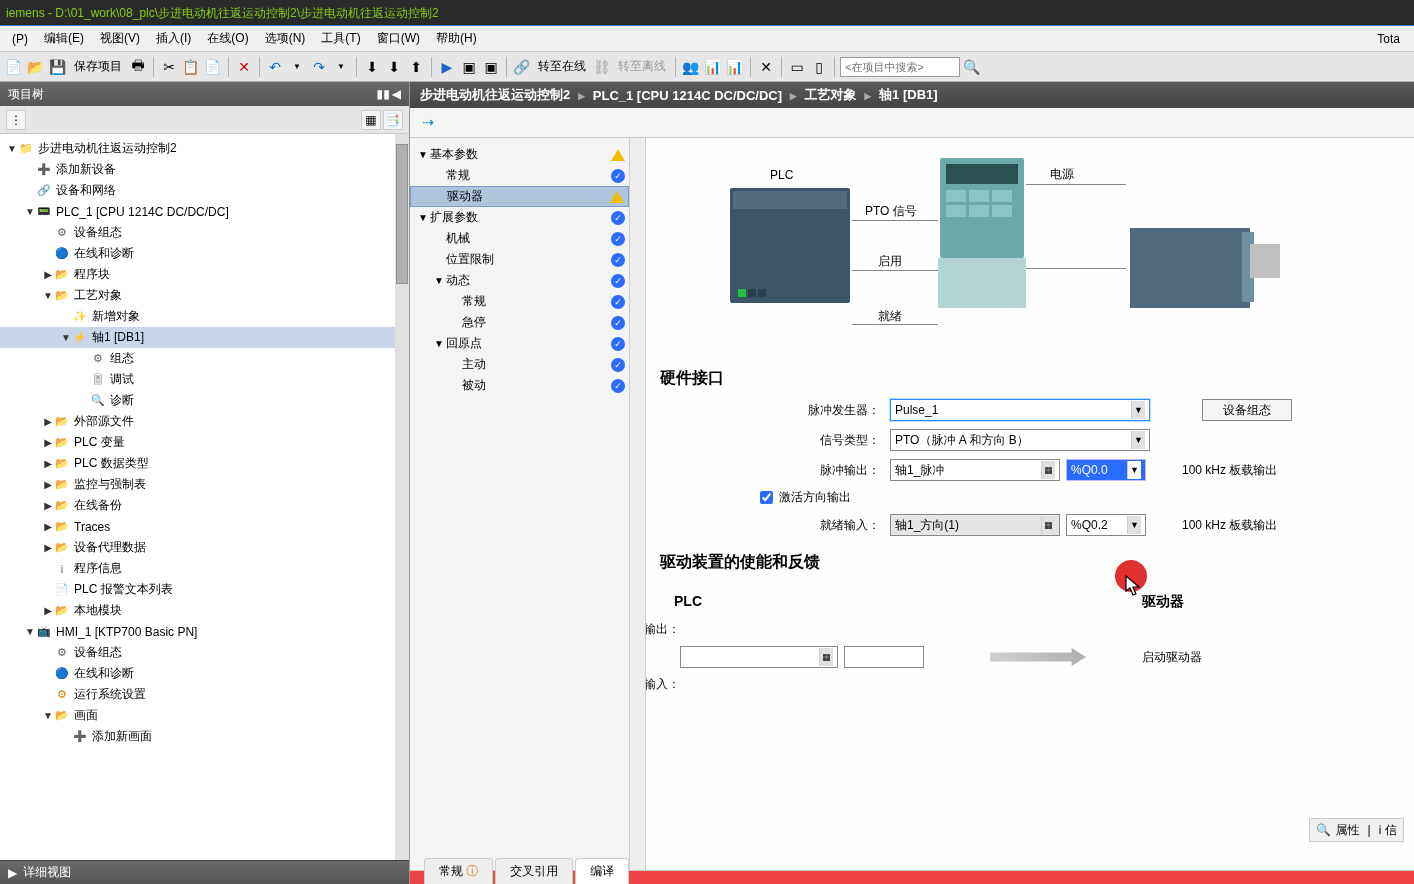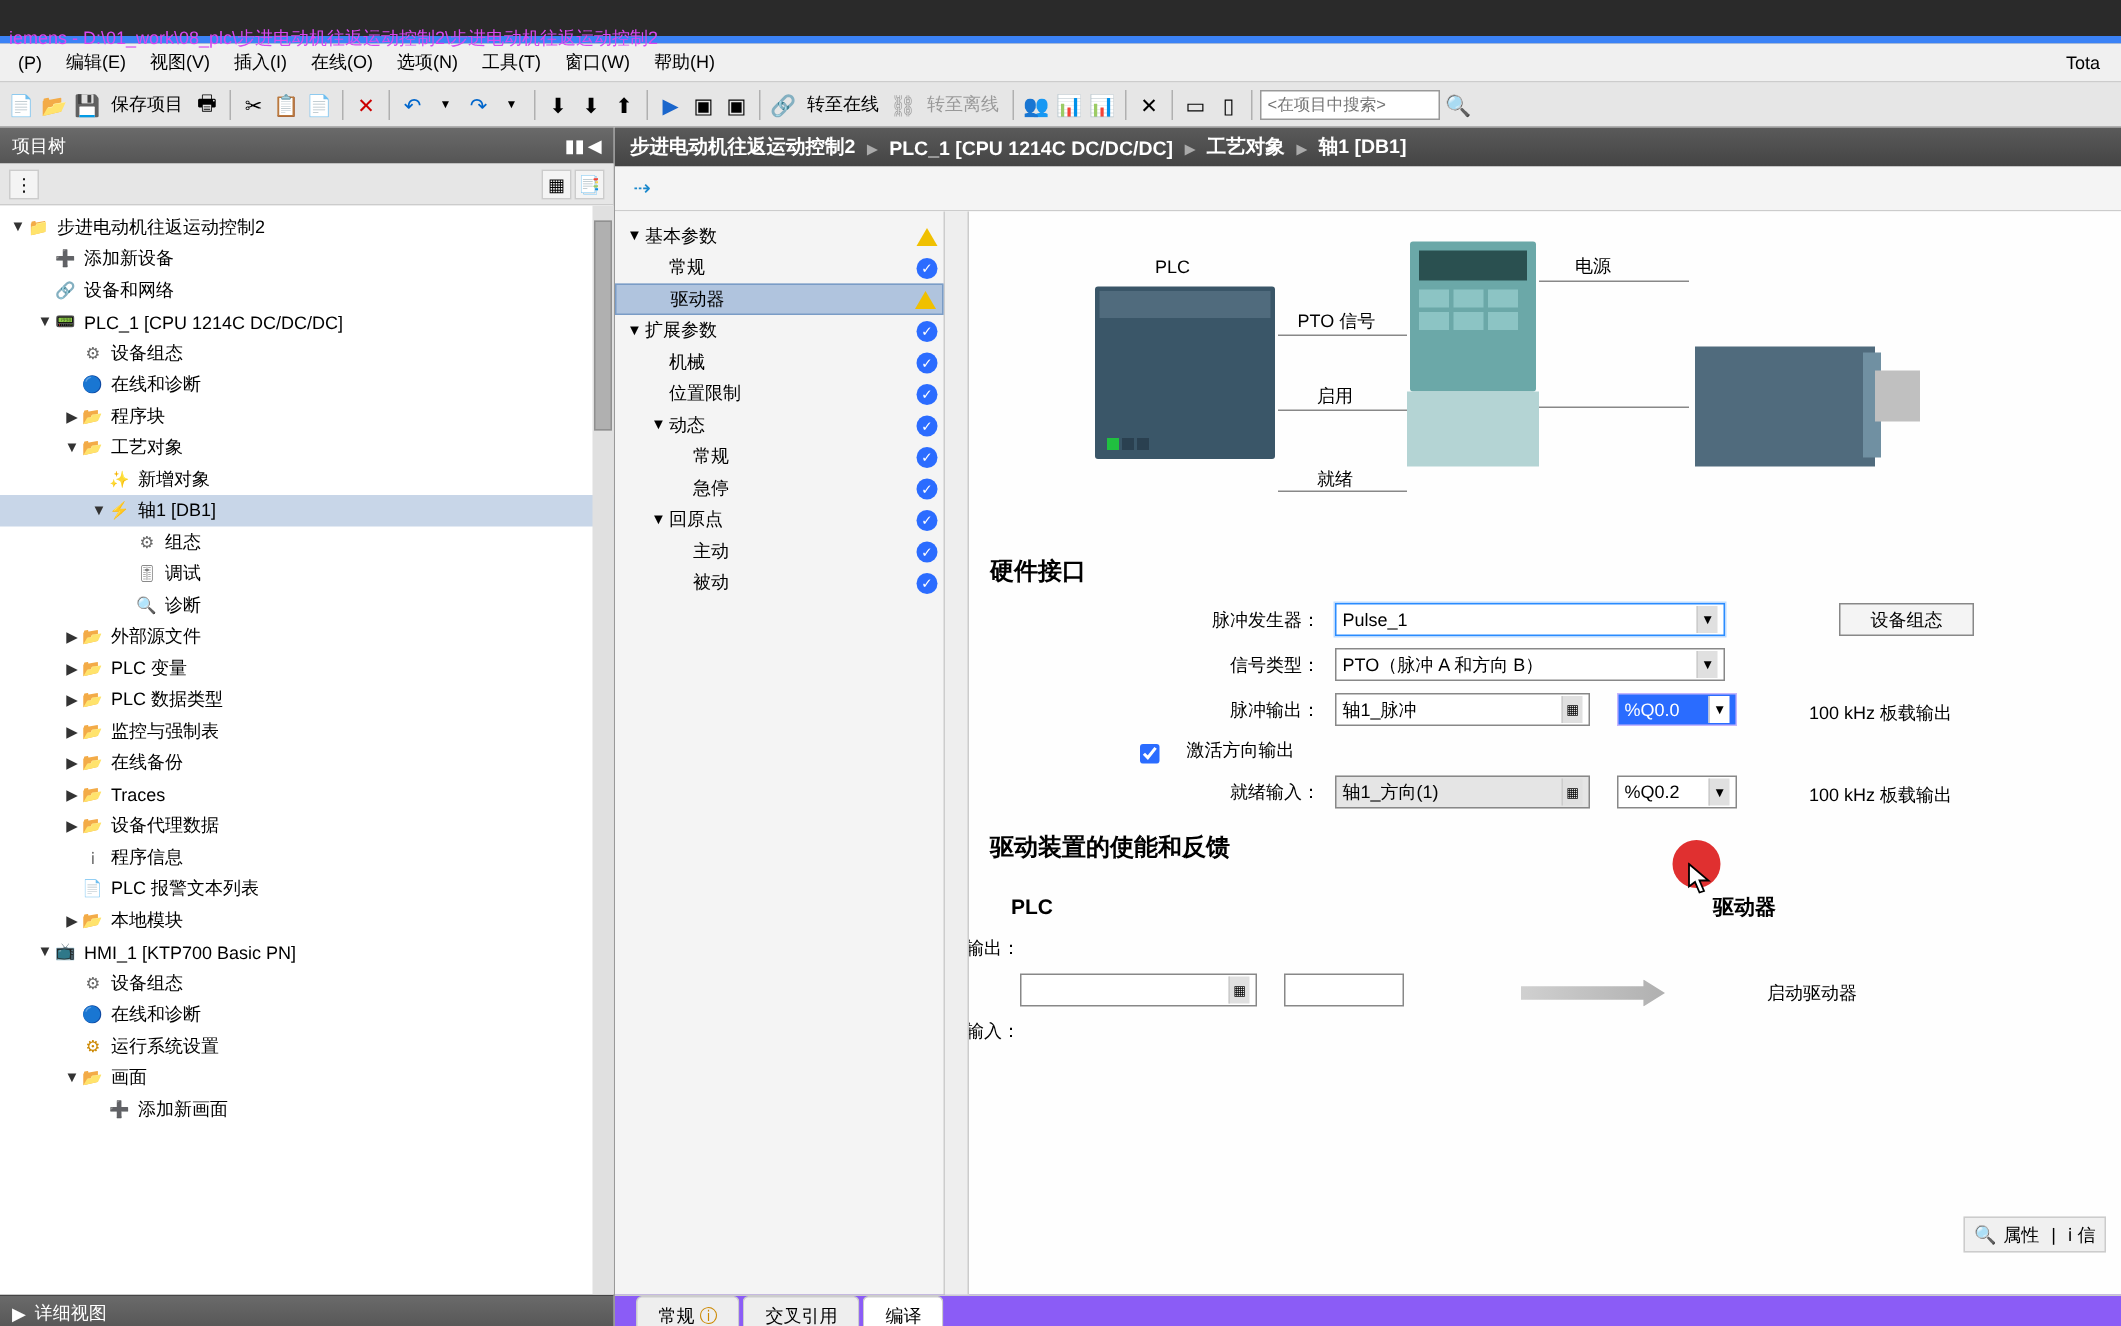--- a/index.html
+++ b/index.html
@@ -1,17 +1,17 @@
 <!DOCTYPE html>
 <html><head>
 <meta charset="utf-8">
 <style>
 *{box-sizing:border-box;margin:0;padding:0;font-family:"Microsoft YaHei",Arial,sans-serif}
 body{background:#e8e8e8;font-size:12px;color:#000;overflow:hidden;width:1414px;height:884px}
-.titlebar{background:#2a2a2a;color:#d946ef;height:26px;line-height:26px;padding:12px 6px;font-size:12px;border-bottom:5px solid #3b82f6}
+.titlebar{background:#2a2a2a;color:#84cc16;height:26px;line-height:26px;padding:0 6px;font-size:12px;border-bottom:1px solid #3b82f6}
 .menubar{background:#f0f0f0;height:26px;display:flex;align-items:center;padding:0 4px;border-bottom:1px solid #ccc}
 .menubar .menu-item{padding:3px 8px;cursor:default}
 .menubar .right-label{margin-left:auto;padding-right:10px}
 .toolbar{background:#e6e6e6;height:30px;display:flex;align-items:center;padding:0 4px;border-bottom:1px solid #b0b0b0;gap:2px}
 .tb-btn{width:20px;height:20px;display:inline-flex;align-items:center;justify-content:center;border:1px solid transparent;font-size:14px}
 .tb-sep{width:1px;height:20px;background:#b0b0b0;margin:0 3px}
 .tb-label{font-size:12px;padding:0 4px}
 .tb-input{background:#fff;border:1px solid #999;height:20px;width:120px;padding:0 4px;font-size:11px;color:#888}
 .main{display:flex;height:calc(100% - 82px)}
 .proj-tree{width:410px;background:#e0e0e0;display:flex;flex-direction:column;border-right:1px solid #999}
@@ -55,28 +55,28 @@
 .drive-base{position:absolute;top:110px;left:278px;width:88px;height:50px;background:#b4d4d4}
 .motor-box{position:absolute;top:80px;left:470px;width:120px;height:80px;background:#506b7d}
 .motor-box .shaft{position:absolute;top:16px;right:-30px;width:30px;height:34px;background:#c0c0c0}
 .motor-box .front{position:absolute;top:4px;right:-4px;width:12px;height:70px;background:#7090a2}
 .diagram .label{position:absolute;font-size:12px}
 .diagram .wire{position:absolute;height:1px;background:#888}
 .section-h{font-size:16px;font-weight:bold;margin:16px 0 10px 0}
 .section-h2{font-size:14px;font-weight:bold;margin:10px 0}
 .form-row{display:flex;align-items:center;margin-bottom:8px}
 .form-row .flabel{width:230px;text-align:right;padding-right:10px}
-.form-row .fval{display:flex;align-items:flex-end;gap:18px}
+.form-row .fval{display:flex;align-items:center;gap:6px}
 .combo{background:#fff;border:1px solid #888;height:22px;display:flex;align-items:center;padding:0 4px;justify-content:space-between}
 .combo.sel{border:1px solid #2a8cff;box-shadow:0 0 0 1px rgba(42,140,255,0.3)}
 .combo .drop{width:14px;text-align:center;background:#e0e0e0;height:18px;line-height:18px;font-size:9px;border-left:1px solid #ccc}
 .combo.hl-blue{background:#2a6cff;color:#fff;border:1px solid #c4b5fd}
 .combo.hl-yellow{background:#e5e5e5}
 .btn{background:#f4f4f4;border:1px solid #888;height:22px;padding:0 20px;display:inline-flex;align-items:center}
-.bottom-tabs{height:24px;background:#8b5cf6;border-top:1px solid #ccc;display:flex;align-items:flex-start;padding:0 14px}
+.bottom-tabs{height:14px;background:#ef4444;border-top:1px solid #ccc;display:flex;align-items:flex-end;padding:0 14px}
 .bottom-tabs .tab{padding:4px 14px;border:1px solid #ccc;border-bottom:none;background:#eee;margin-right:2px;border-radius:4px 4px 0 0}
 .bottom-tabs .tab.active{background:#fff;font-weight:normal}
 .status-bar{position:absolute;bottom:34px;right:4px;display:flex;gap:4px;align-items:center;background:#f0f0f0;border:1px solid #ccc;padding:2px 6px}
 .cursor-arrow{position:absolute;top:575px;left:1125px;pointer-events:none;z-index:100}
 .red-circle{position:absolute;top:560px;left:1115px;width:32px;height:32px;border-radius:50%;background:#e03030;z-index:99}
 .scrollbar{position:absolute;right:0;top:0;bottom:0;width:14px;background:#e0e0e0}
 .scrollbar .thumb{position:absolute;left:1px;right:1px;background:#b0b0b0;border:1px solid #909090}
 </style>
 </head>
 <body>

